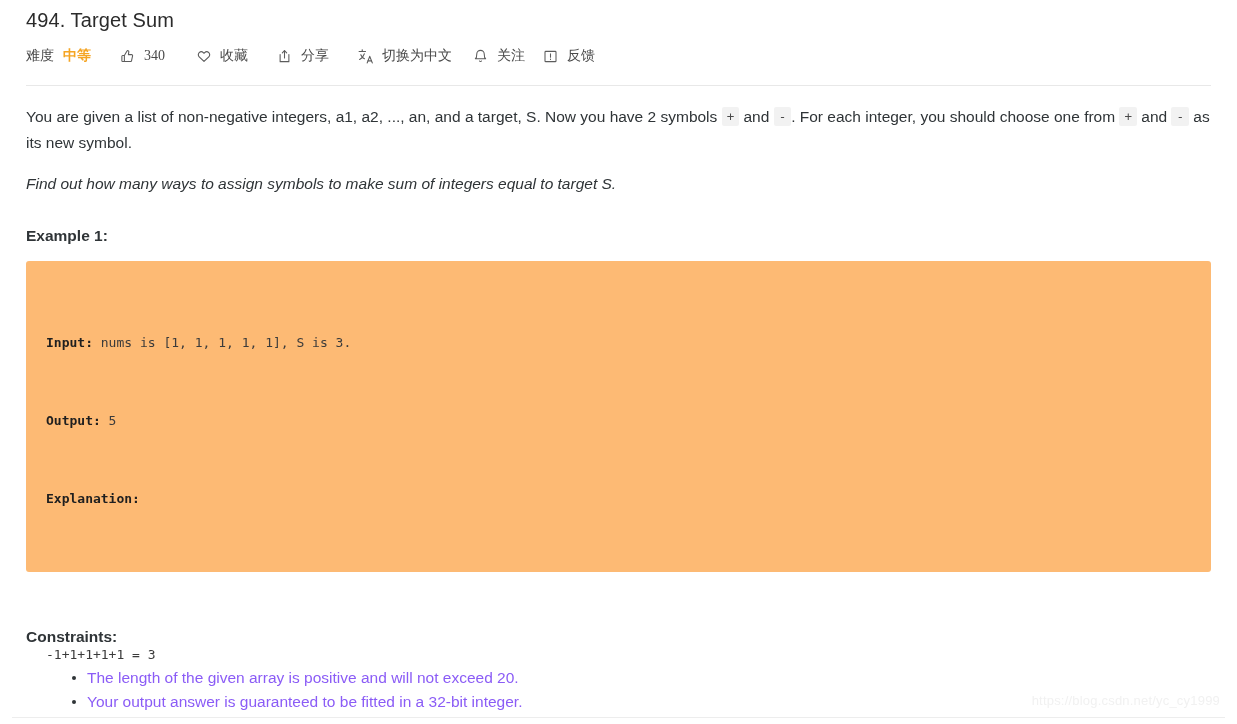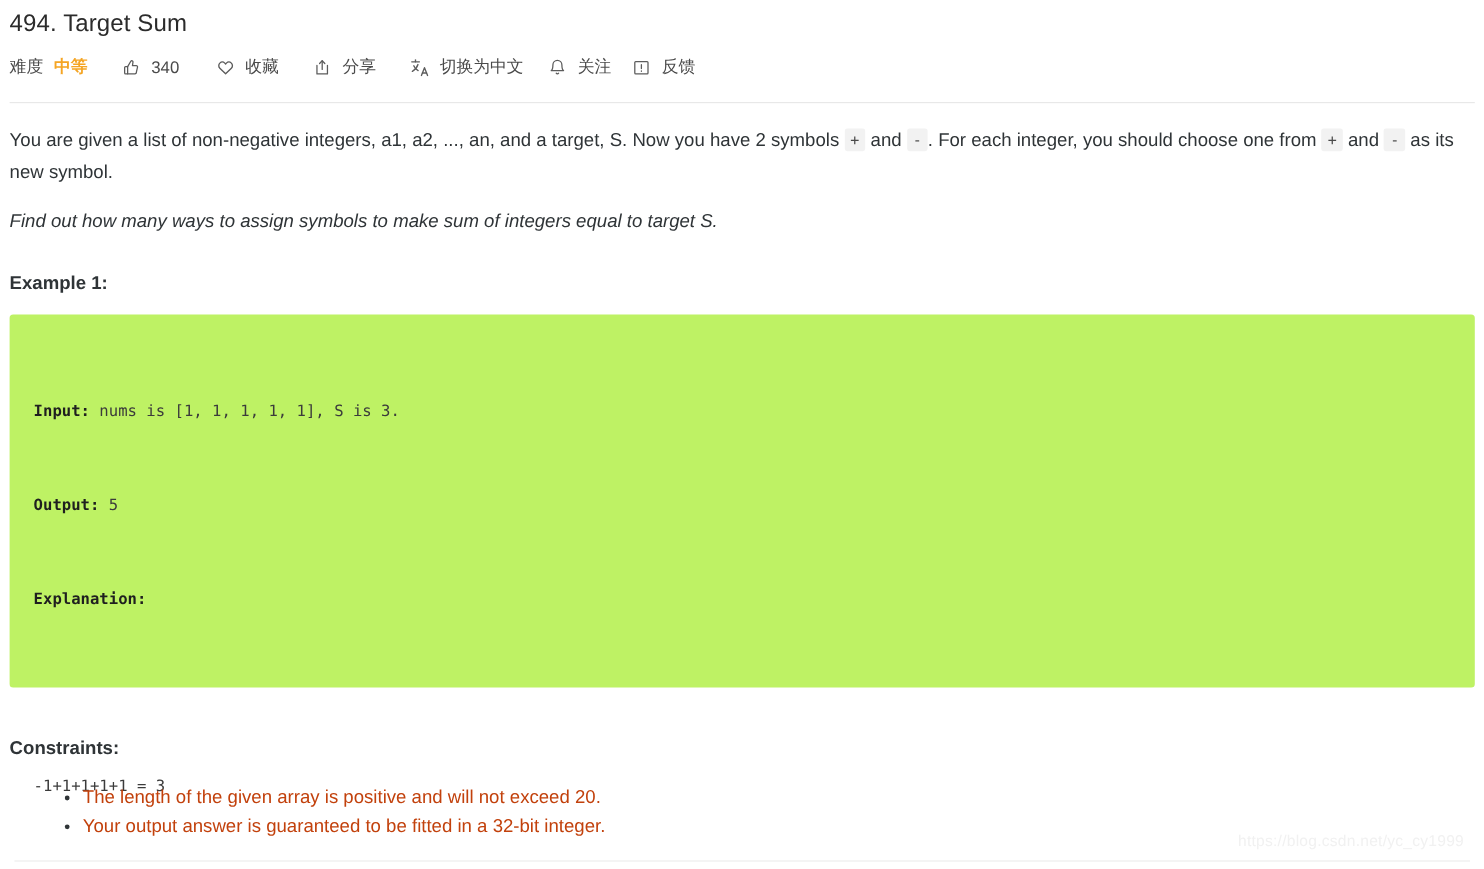--- a/index.html
+++ b/index.html
@@ -15,41 +15,42 @@
     color: #263238;
     overflow: hidden;
     position: relative;
   }
 
   .page {
     position: relative;
     width: 1237px;
     height: 724px;
     box-sizing: border-box;
-    padding: 0 8px;
+    padding: 0 26px;
   }
 
   
   .problem-title {
     font-size: 20px;
     font-weight: 400;
     color: #2b2b2b;
     letter-spacing: 0.1px;
     margin: 0;
     padding-top: 7px;
     line-height: 26px;
   }
 
   .toolbar {
     display: flex;
     align-items: center;
     height: 30px;
     margin-top: 8px;
     font-size: 14px;
     color: #4a4a4a;
+    font-family: Liberation Serif, serif;
   }
   .toolbar-item {
     display: flex;
     align-items: center;
     white-space: nowrap;
     cursor: pointer;
   }
   .tb-gap-1 { margin-right: 28px; }
   .tb-gap-2 { margin-right: 30px; }
   .tb-gap-3 { margin-right: 28px; }
@@ -112,21 +113,21 @@
   .section-heading {
     font-size: 15.5px;
     font-weight: 700;
     color: #2f3437;
     margin: 28px 0 0 0;
     line-height: 22px;
   }
 
   
   .code-block {
-    background: #bef264;
+    background: #fdba74;
     border-radius: 3px;
     margin-top: 14px;
     padding: 17px 20px 19px 20px;
     font-family: "DejaVu Sans Mono", "Liberation Mono", monospace;
     font-size: 13px;
     line-height: 26px;
     color: #3b3b3b;
     white-space: pre-wrap;
     box-sizing: border-box;
     height: 311px;
@@ -136,31 +137,31 @@
     font-weight: 700;
     color: #1f1f1f;
   }
   .code-spacer { height: 26px; }
 
   
   .constraints-heading {
     font-size: 15.5px;
     font-weight: 700;
     color: #2f3437;
-    margin: 42px 0 0 0;
+    margin: 56px 0 0 0;
   }
   ul.constraints {
     margin: 20px 0 0 0;
     padding-left: 46px;
     list-style: none;
   }
   ul.constraints li {
     font-size: 15.5px;
     line-height: 24px;
-    color: #c2410c;
+    color: #8b5cf6;
     position: relative;
     padding-left: 15px;
   }
   ul.constraints li::before {
     content: "";
     position: absolute;
     left: 0;
     top: 10px;
     width: 4px;
     height: 4px;

